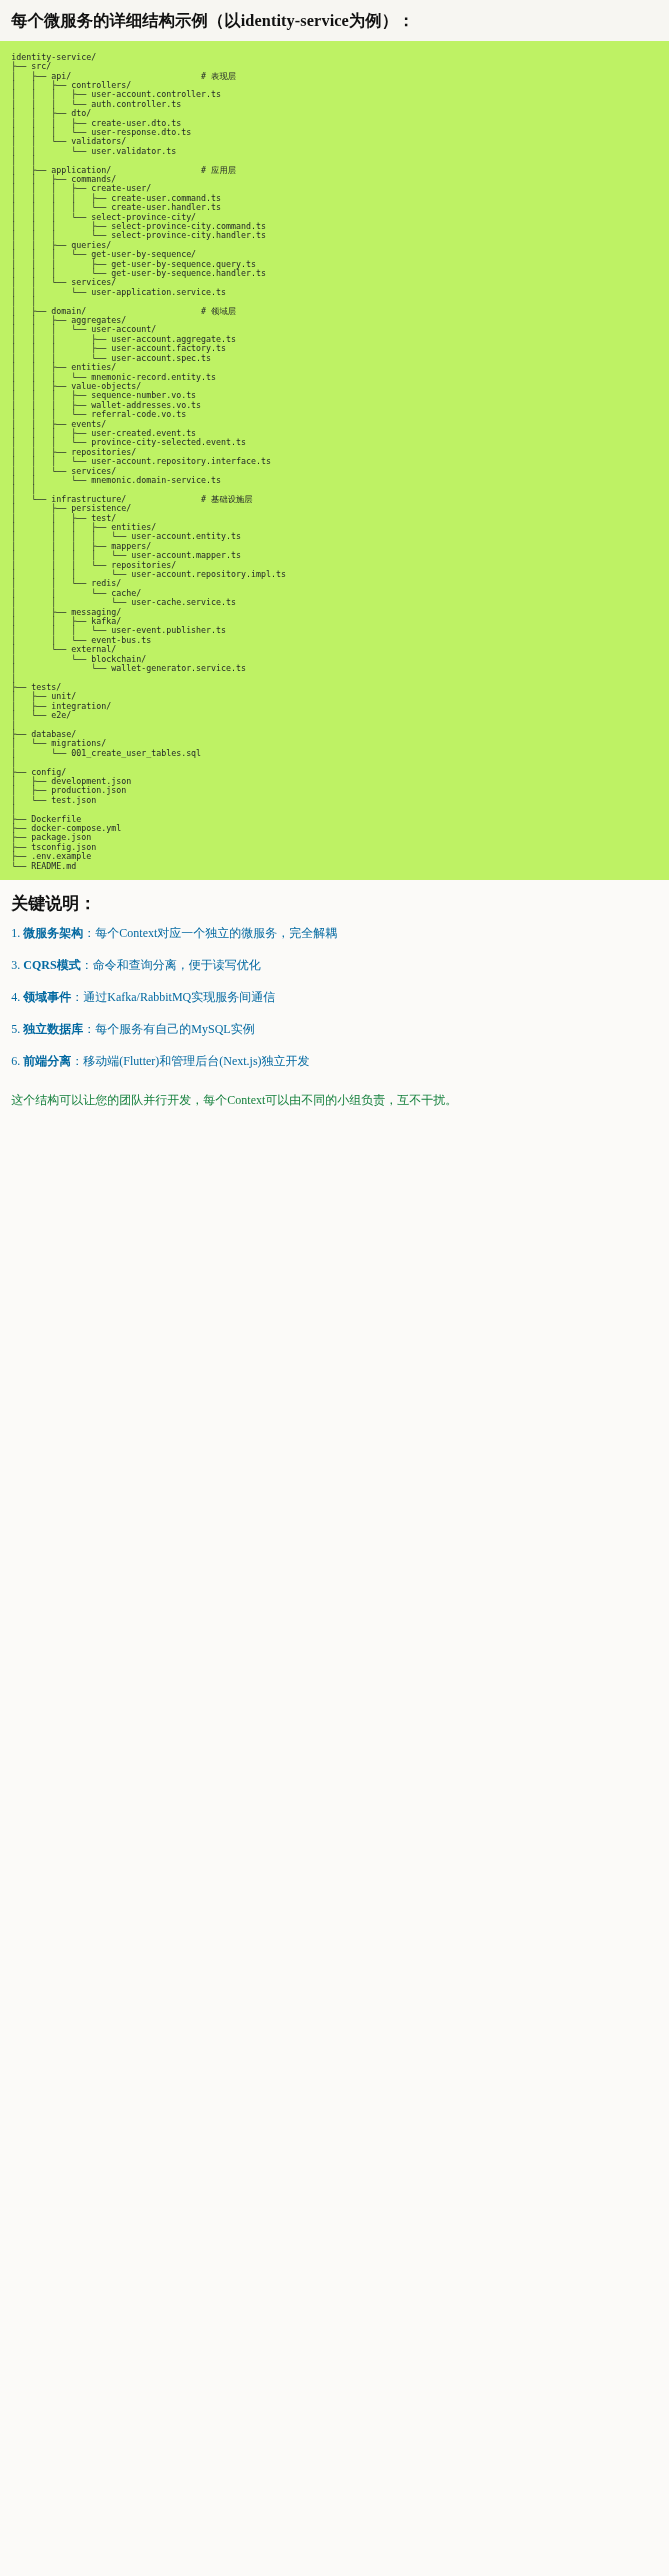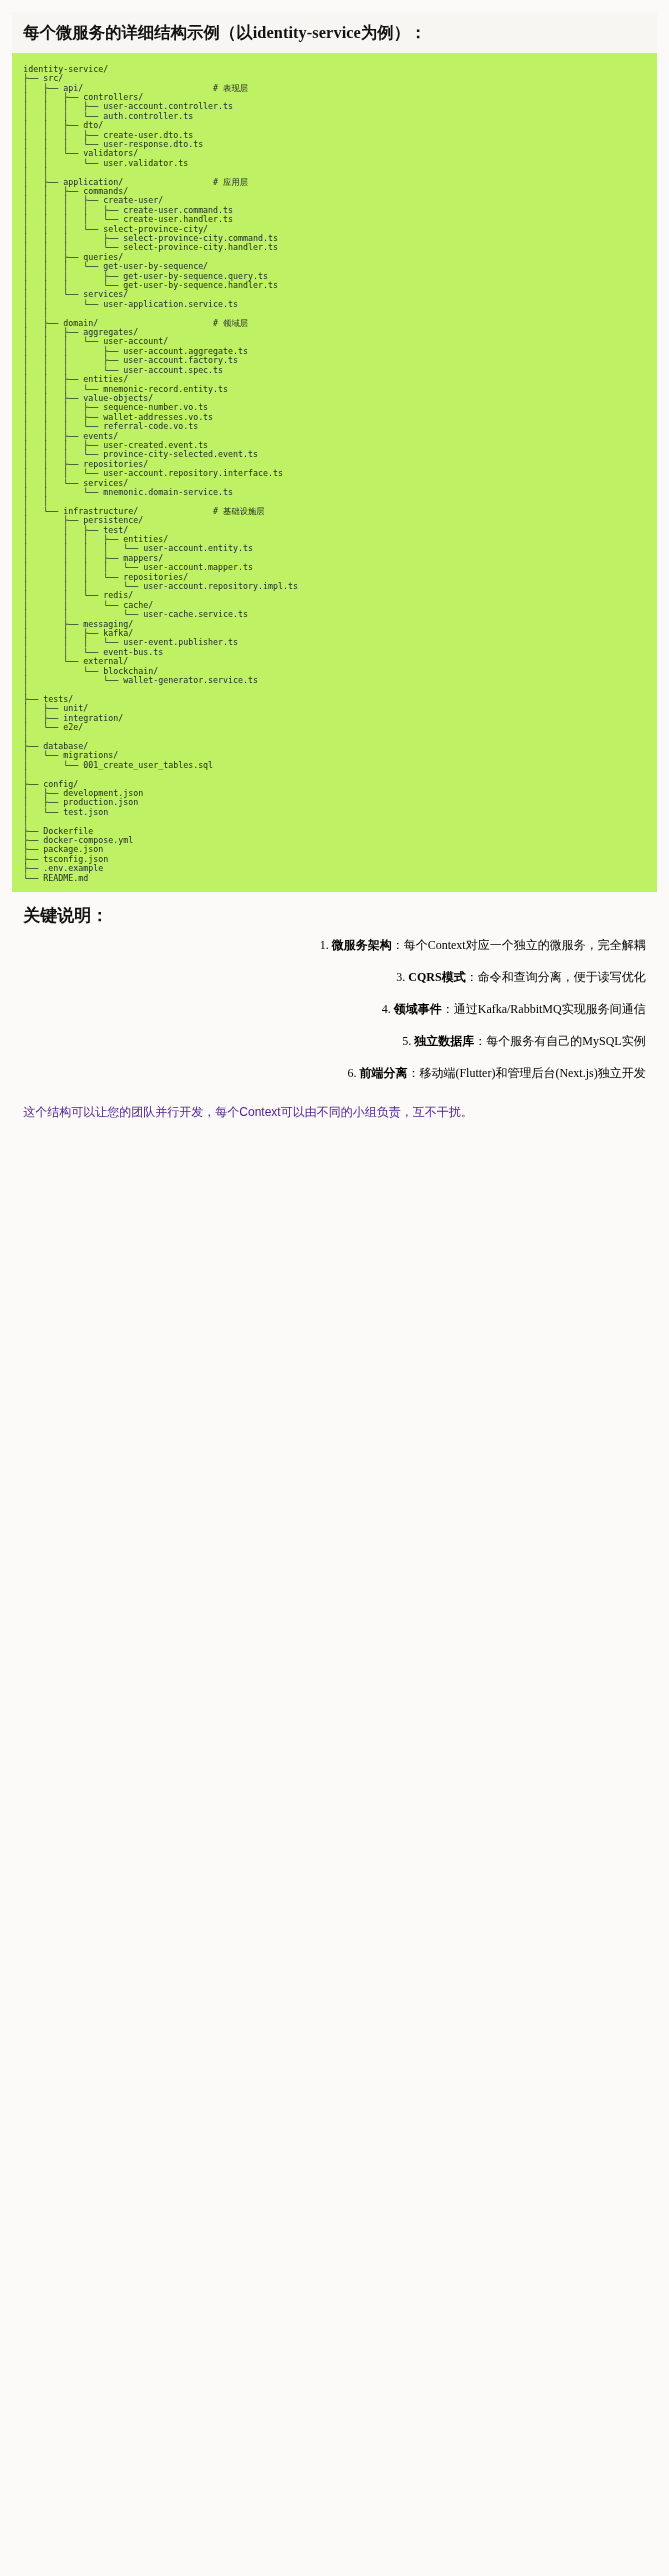--- a/index.html
+++ b/index.html
@@ -10,21 +10,21 @@
   body {
     width: 669px;
     font-family: "Liberation Sans", sans-serif;
     color: #1a1a1a;
     -webkit-font-smoothing: antialiased;
   }
   .page {
     width: 669px;
     box-sizing: border-box;
     background: #fbfaf8;
-    padding: 12px;
+    padding: 0;
   }
   
   .doc-heading {
     font-family: "Liberation Serif", serif;
     font-weight: bold;
     font-size: 16.3px;
     line-height: 1.35;
     color: #111111;
     margin: 0;
     padding: 10px 11.3px 8.8px 11.3px;
@@ -71,33 +71,32 @@
   }
   ol.note-list {
     list-style: none;
     margin: 0;
     padding: 0;
   }
   ol.note-list li {
     font-family: "Liberation Serif", serif;
     font-size: 12px;
     line-height: 1.5;
-    color: #000000;
+    color: #0369a1;
     margin: 0 0 13.8px 0;
-    text-align: right;
   }
   .note-num { font-family: "Liberation Serif", serif; }
   .note-term { font-weight: bold; }
   .note-sep { }
   .note-desc { }
   .closing {
-    font-family: Liberation Sans, sans-serif;
+    font-family: Liberation Serif, serif;
     font-size: 12px;
     line-height: 1.55;
-    color: #4c1d95;
+    color: #15803d;
     margin: 3.8px 0 11.3px 0;
     padding: 0 11.3px 12.5px 11.3px;
   }
 </style>
 </head>
 <body>
 
 <div class="page">
 
   <h1 class="doc-heading">每个微服务的详细结构示例（以identity-service为例）：</h1>

